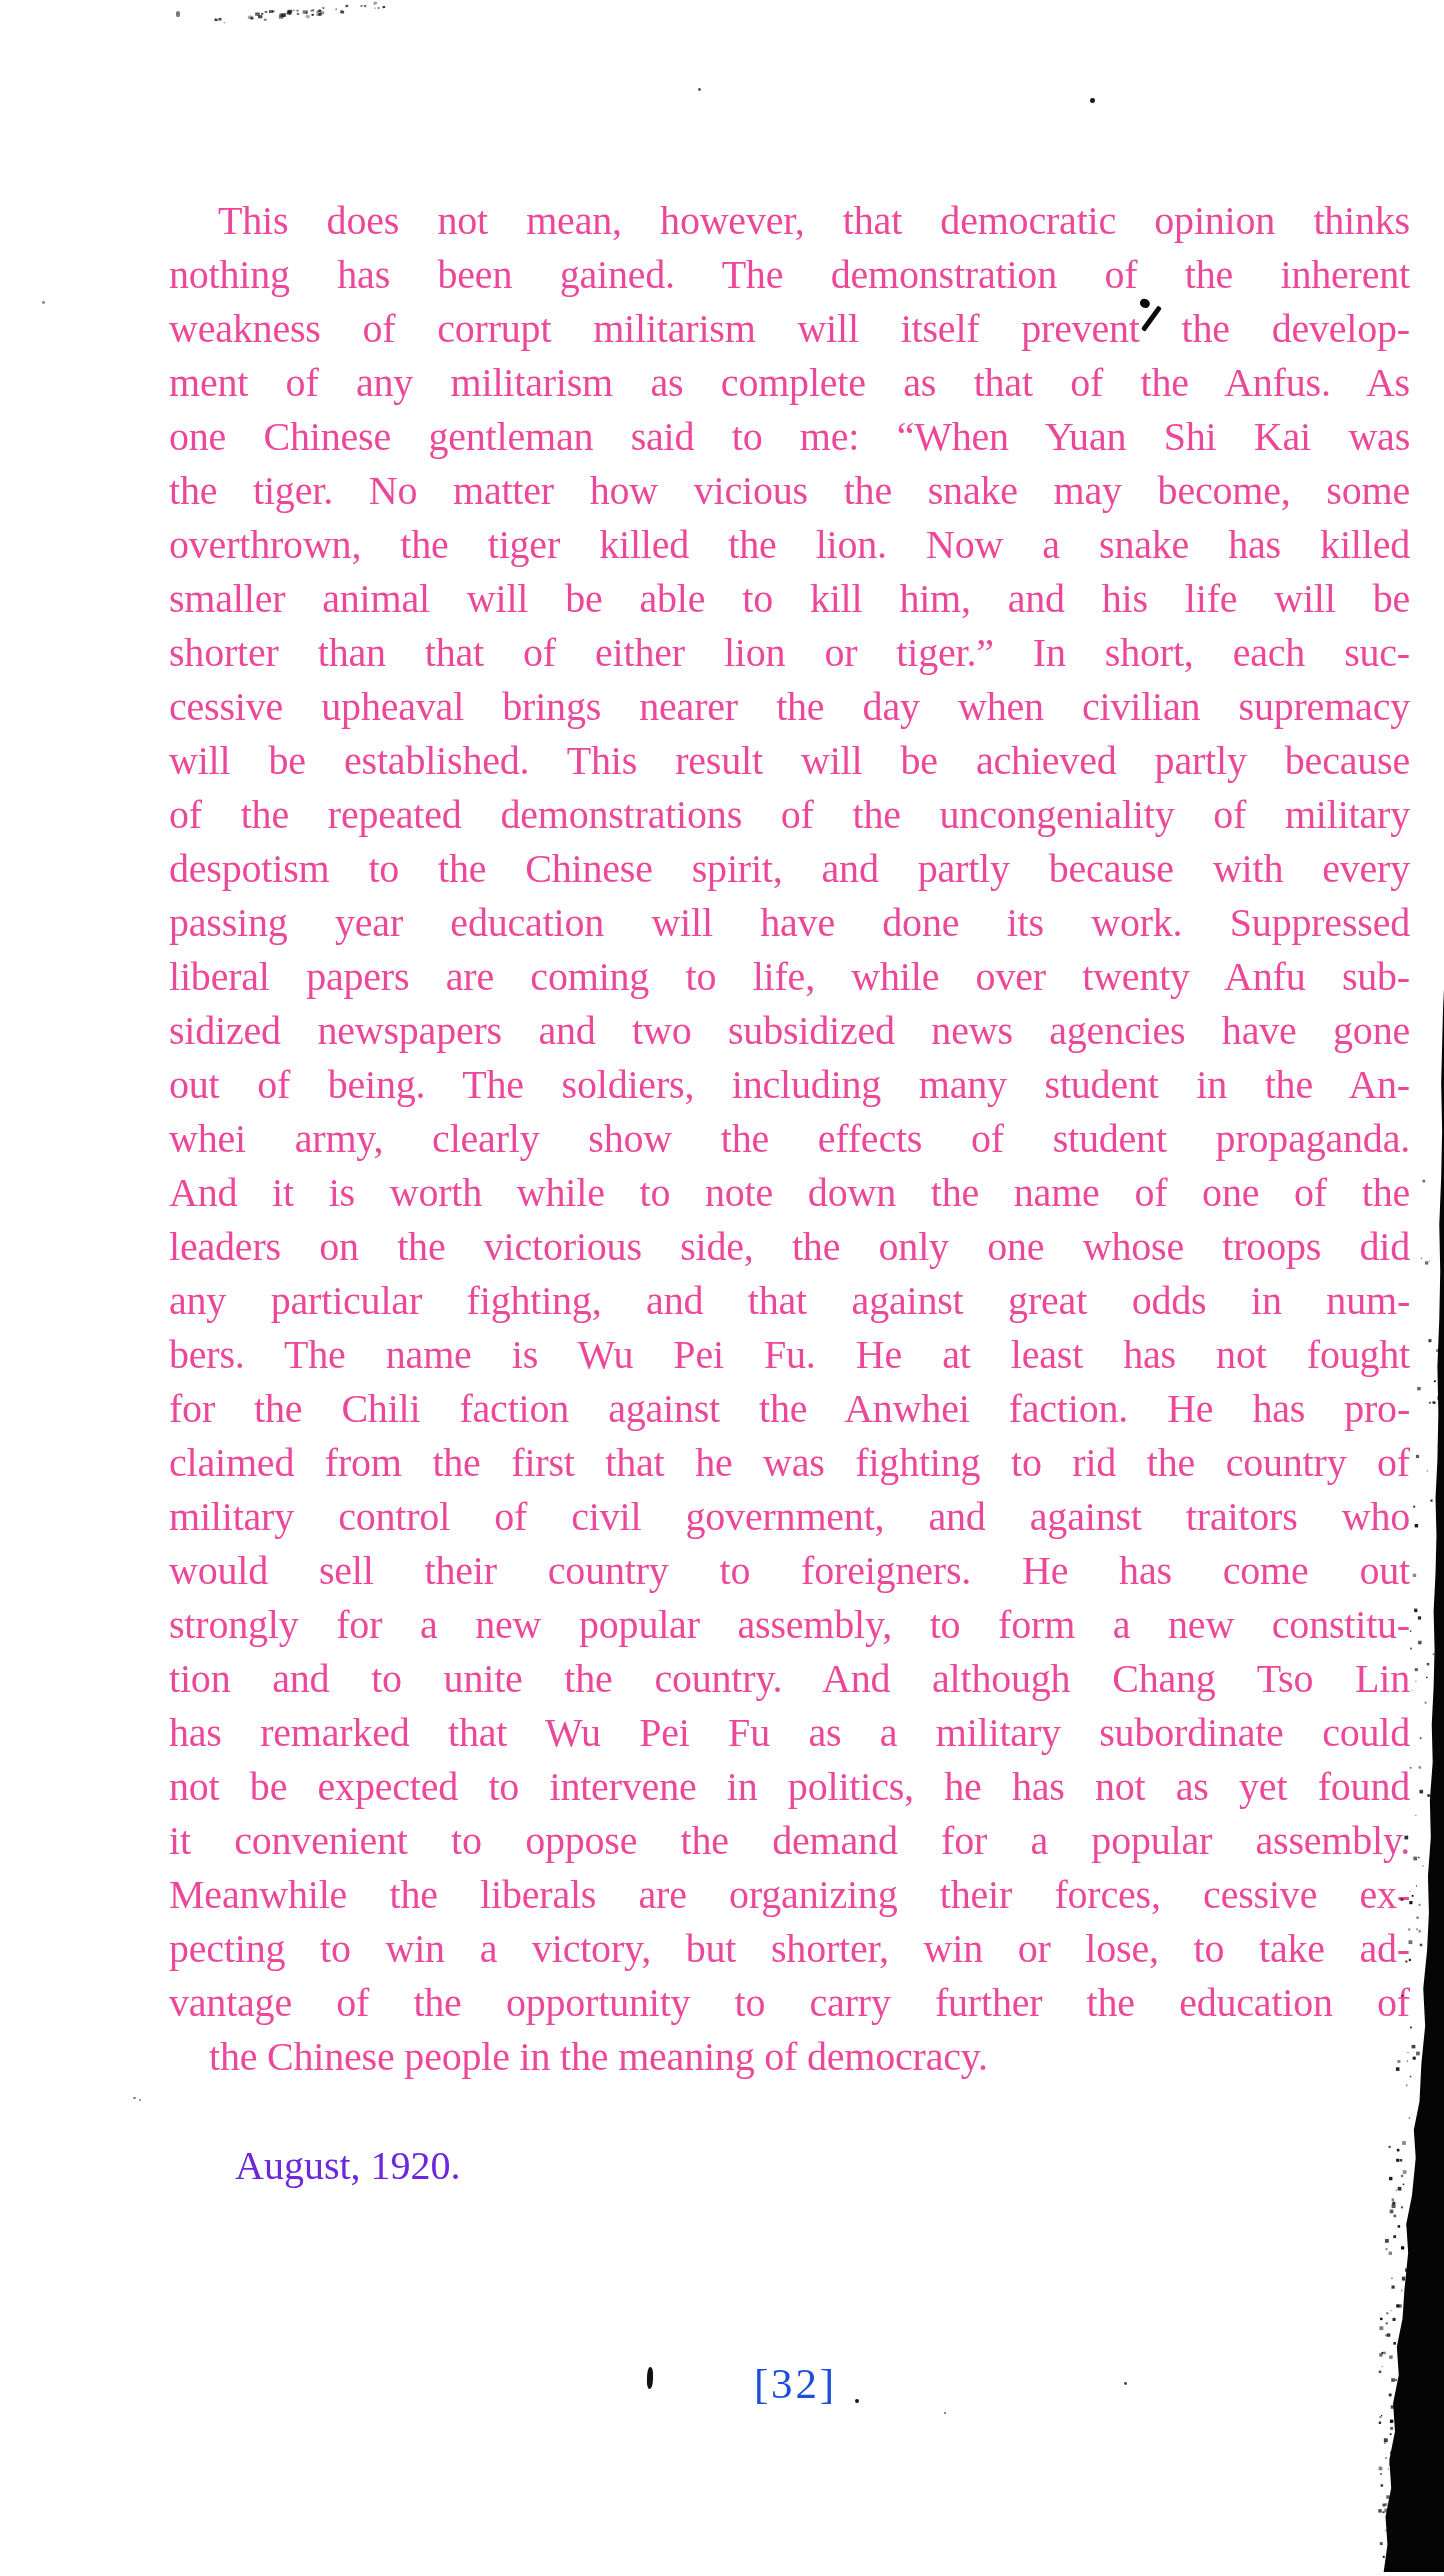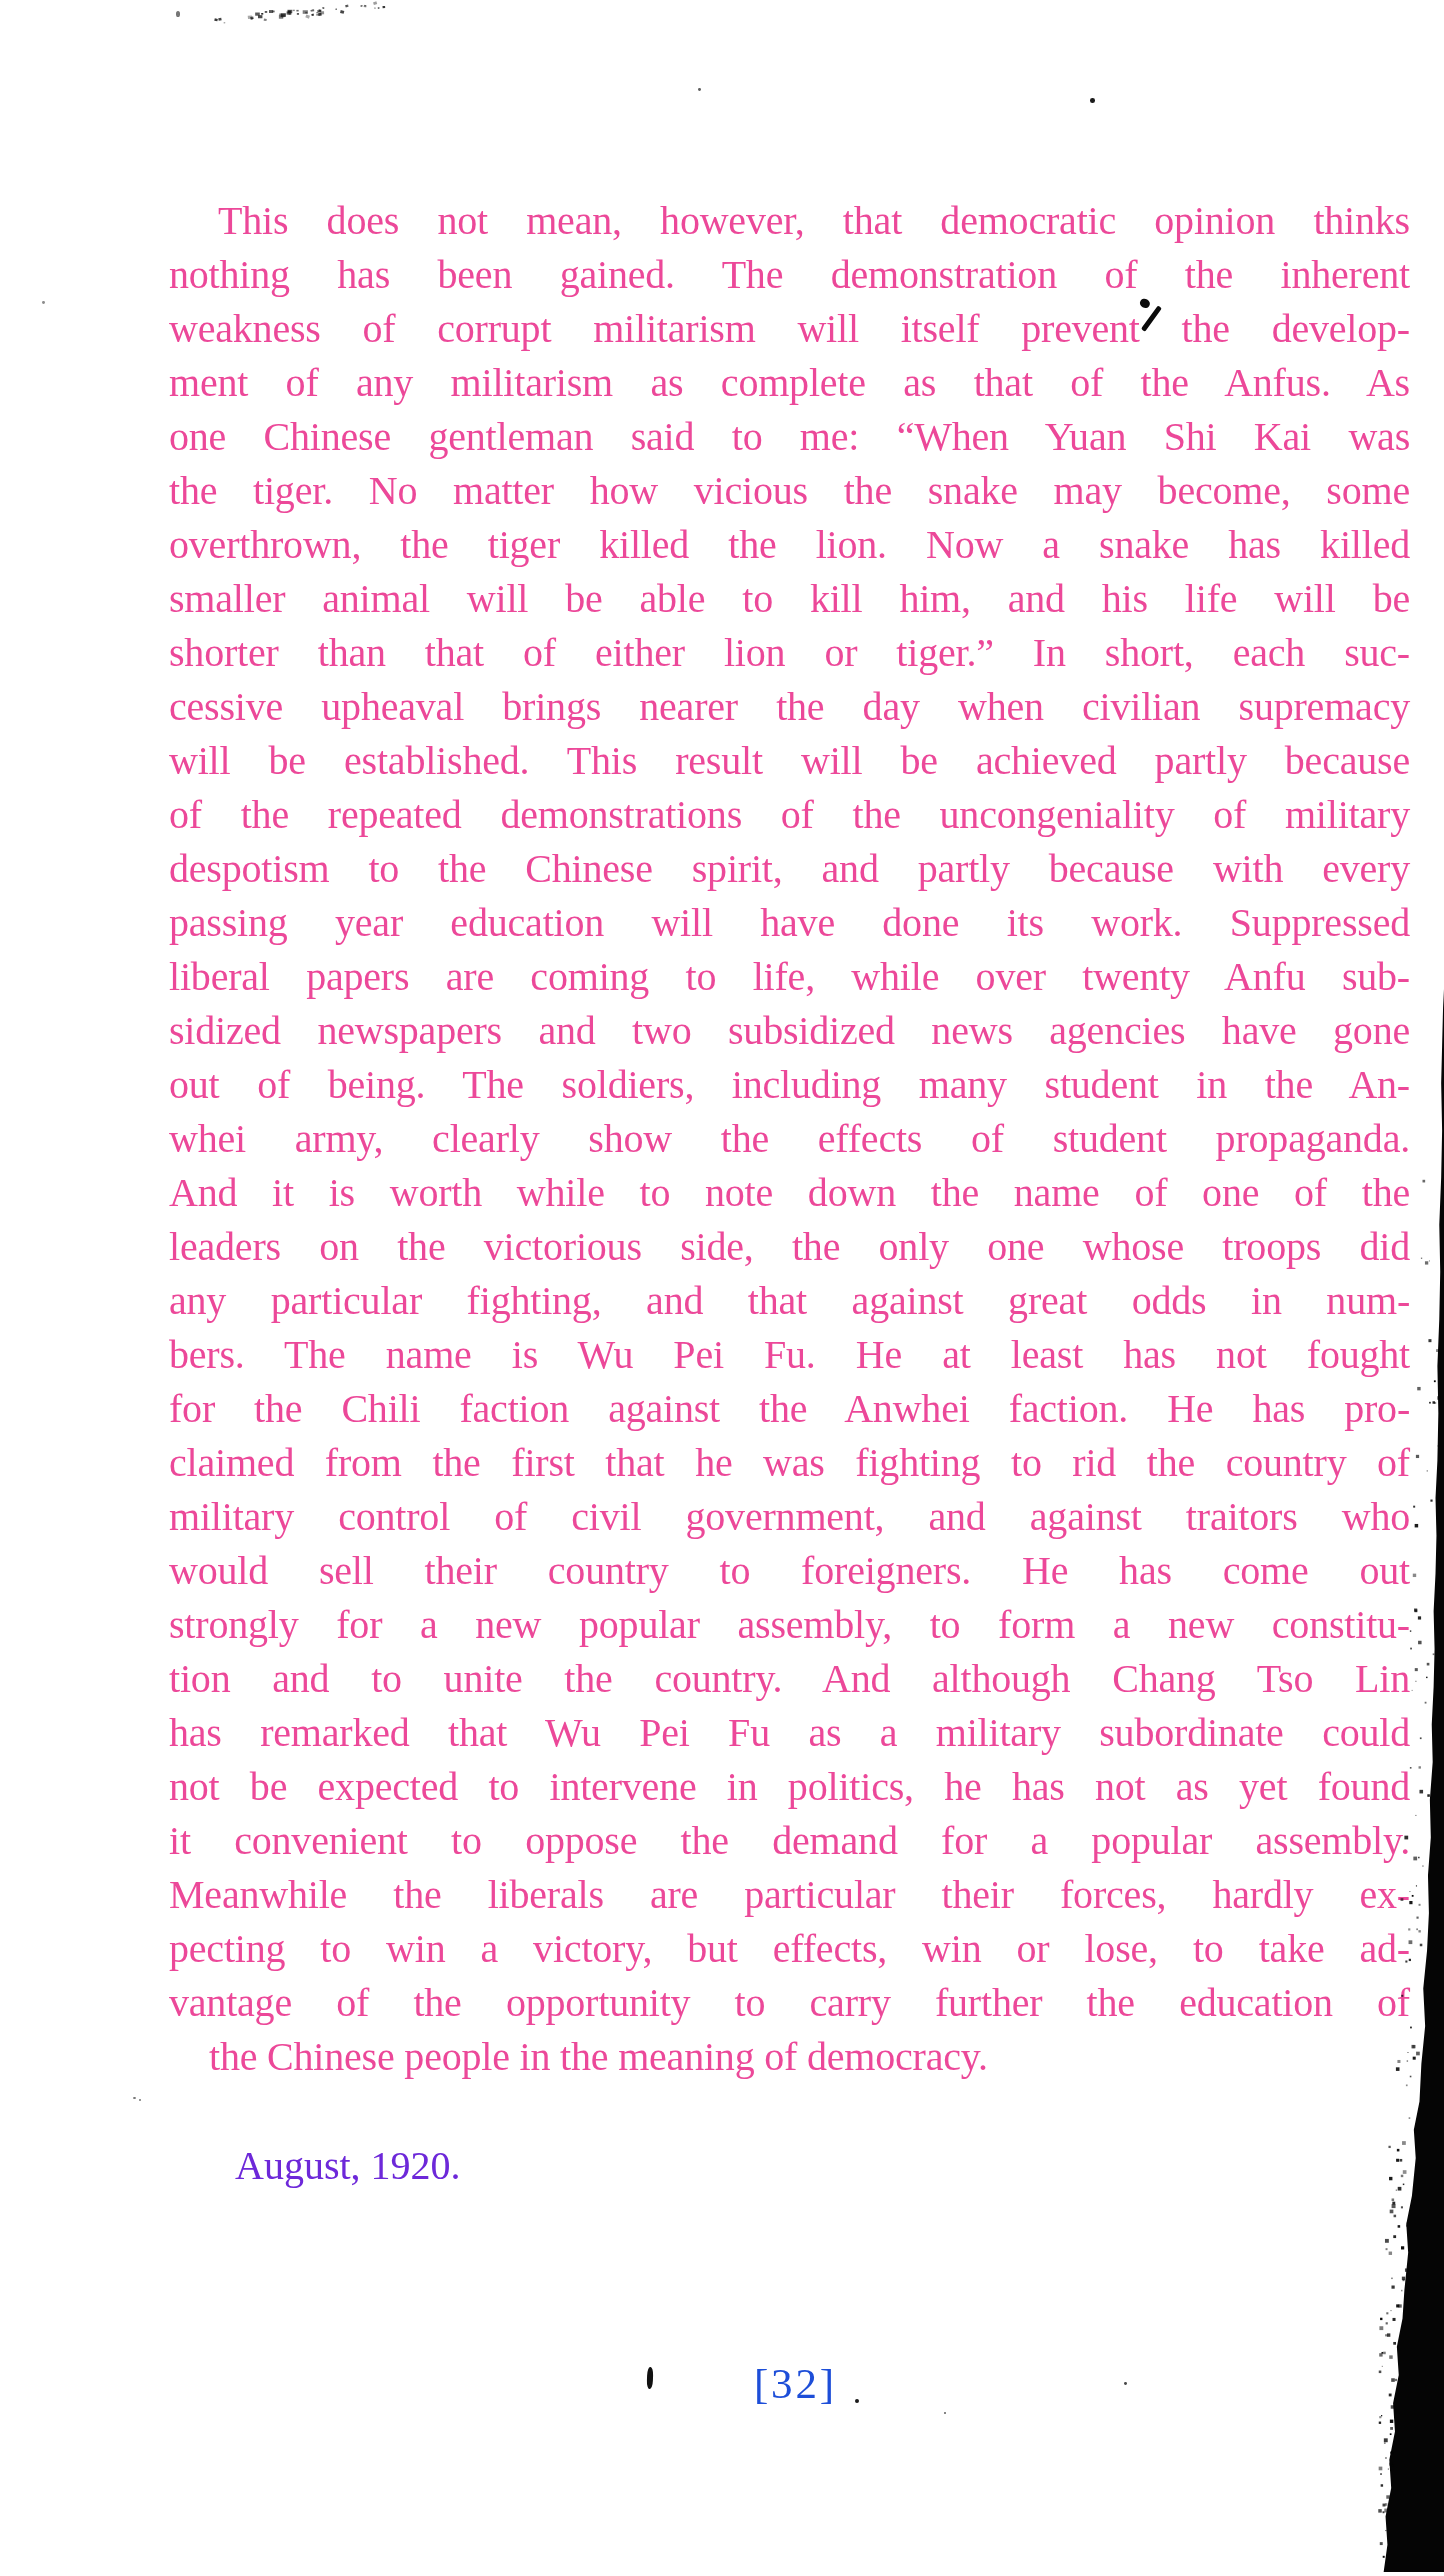--- a/index.html
+++ b/index.html
@@ -155,22 +155,22 @@
       <div class="line">bers.  The name is Wu Pei Fu.  He at least has not fought</div>
       <div class="line">for the Chili faction against the Anwhei faction.  He has pro-</div>
       <div class="line">claimed from the first that he was fighting to rid the country of</div>
       <div class="line">military control of civil government, and against traitors who</div>
       <div class="line">would sell their country to foreigners.  He has come out</div>
       <div class="line">strongly for a new popular assembly, to form a new constitu-</div>
       <div class="line">tion and to unite the country.  And although Chang Tso Lin</div>
       <div class="line">has remarked that Wu Pei Fu as a military subordinate could</div>
       <div class="line">not be expected to intervene in politics, he has not as yet found</div>
       <div class="line">it convenient to oppose the demand for a popular assembly.</div>
-      <div class="line">Meanwhile the liberals are particular their forces, hardly ex-</div>
-      <div class="line">pecting to win a victory, but effects, win or lose, to take ad-</div>
+      <div class="line">Meanwhile the liberals are organizing their forces, cessive ex-</div>
+      <div class="line">pecting to win a victory, but shorter, win or lose, to take ad-</div>
       <div class="line">vantage of the opportunity to carry further the education of</div>
       <div class="line last">the Chinese people in the meaning of democracy.</div>
     </div>
 
   <div class="dateline">August, 1920.</div>
 
   <div class="stray-quote"></div>
 
   <div class="page-number">[32]</div>
 

